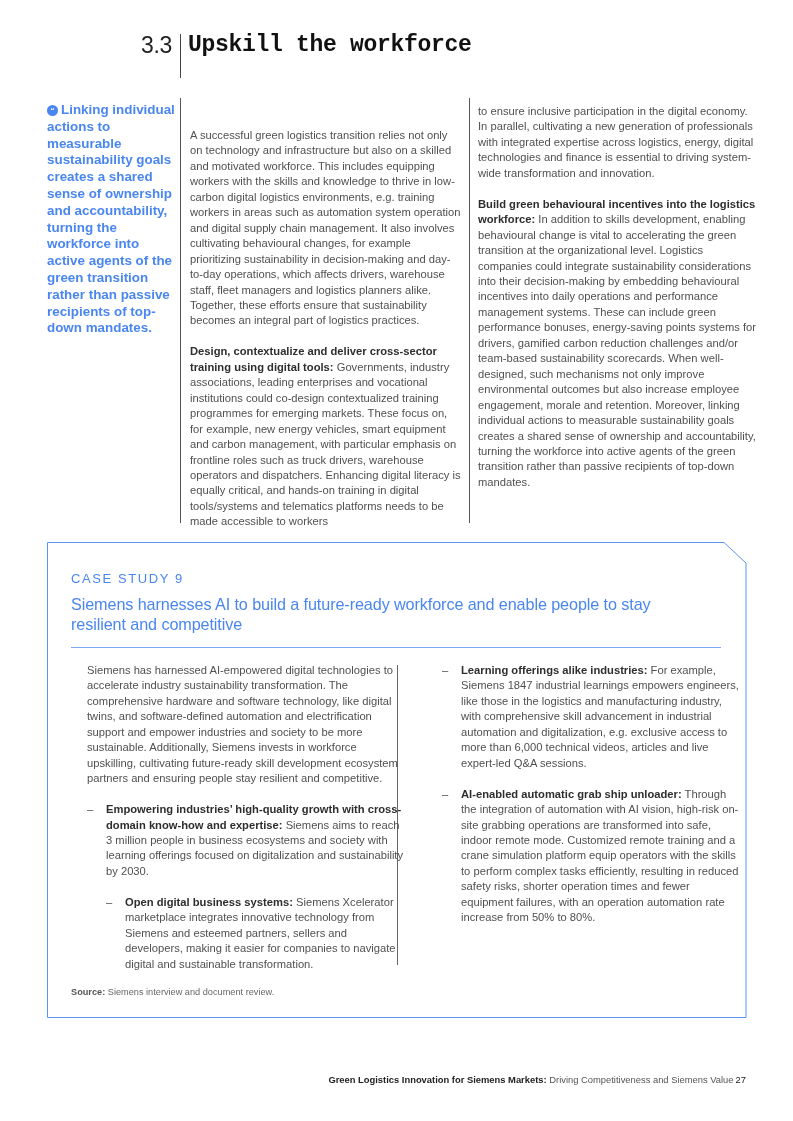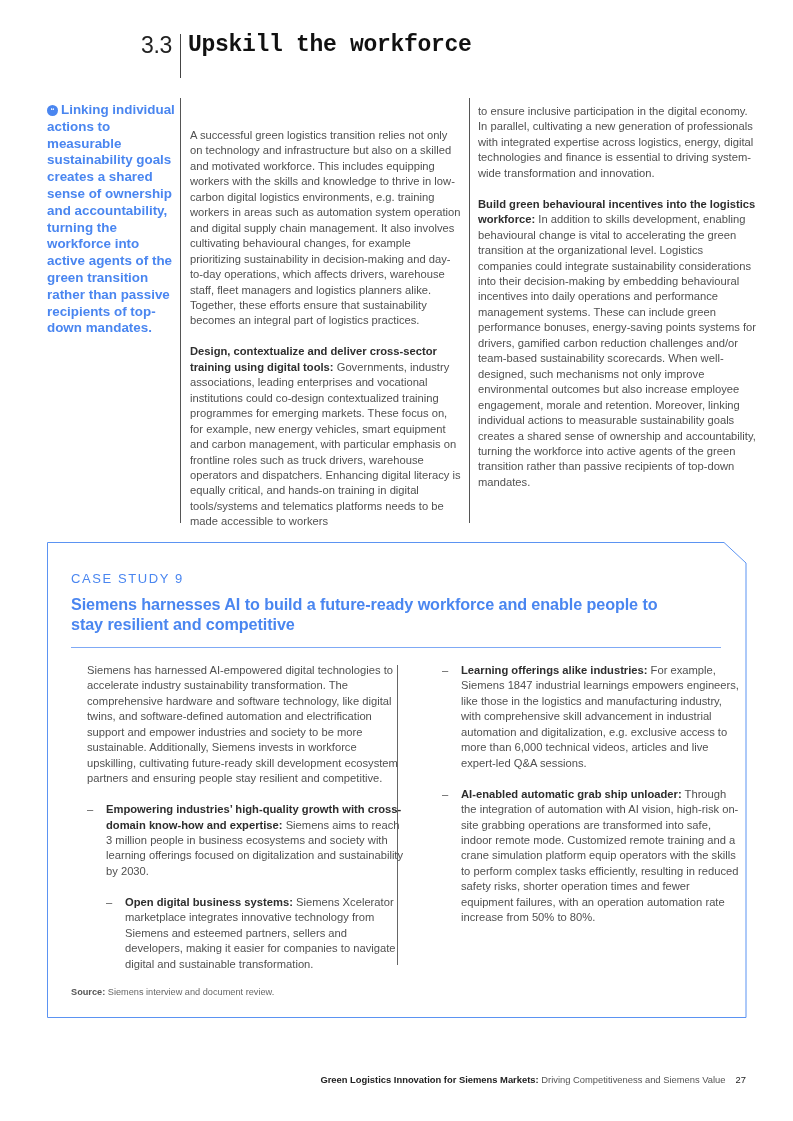--- a/index.html
+++ b/index.html
@@ -32,36 +32,36 @@
     }
     .body-col p { margin: 0 0 15.45px 0; }
     .body-col b { color: #2e2e2e; }
 
     
     .case-box { left: 47px; top: 542px; width: 700px; height: 476px; }
     .case-box svg { position: absolute; left: 0; top: 0; }
     .case-label { left: 71px; top: 571px; font-size: 13px; letter-spacing: 1.6px; color: #4a86f0; }
     .case-title {
       left: 71px; top: 594px; width: 600px; font-size: 16.2px; line-height: 20px;
-      font-weight: bold; color: #4a86f0; letter-spacing: -0.1px;
+      font-weight: normal; color: #4a86f0; letter-spacing: -0.1px;
     }
     .case-rule { left: 71px; top: 647px; width: 650px; height: 1px; background: #7fa9f5; }
     .case-col { font-size: 11.2px; line-height: 15.45px; color: #505050; margin-left: 16px; }
     .case-col p { margin: 0 0 15.45px 0; }
     .case-col b { color: #2e2e2e; }
     .bullet { position: relative; padding-left: 19px; margin-bottom: 15.45px; }
     .bullet .dash { position: absolute; left: 0; top: 0; }
     .bullet.sub { margin-left: 19px; }
     .source { left: 71px; top: 987px; font-size: 9.2px; color: #666; }
     .source b { color: #555; text-align: right; }
 
     
     .footer { right: 47px; top: 1074px; font-size: 9.4px; color: #555; }
     .footer b { color: #222; }
-    .footer .pg { font-weight: normal; color: #222; margin-left: 10px; text-align: center; }
+    .footer .pg { font-weight: normal; color: #222; margin-left: 2px; text-align: center; }
   </style>
 </head>
 <body>
 
 <div class="abs sec-num">3.3</div>
 <div class="abs sec-divider"></div>
 <div class="abs sec-title">Upskill the workforce</div>
 
 <div class="abs pull-quote">
   <span class="quote-icon">“</span><span>Linking individual actions to measurable sustainability goals creates a shared sense of ownership and accountability, turning the workforce into active agents of the green transition rather than passive recipients of top-down mandates.</span>

